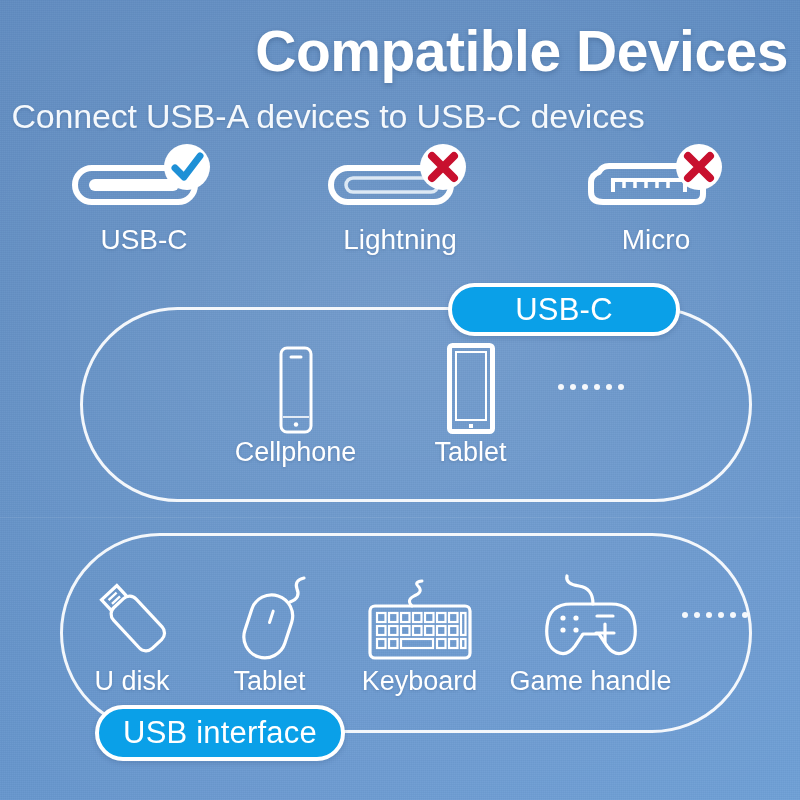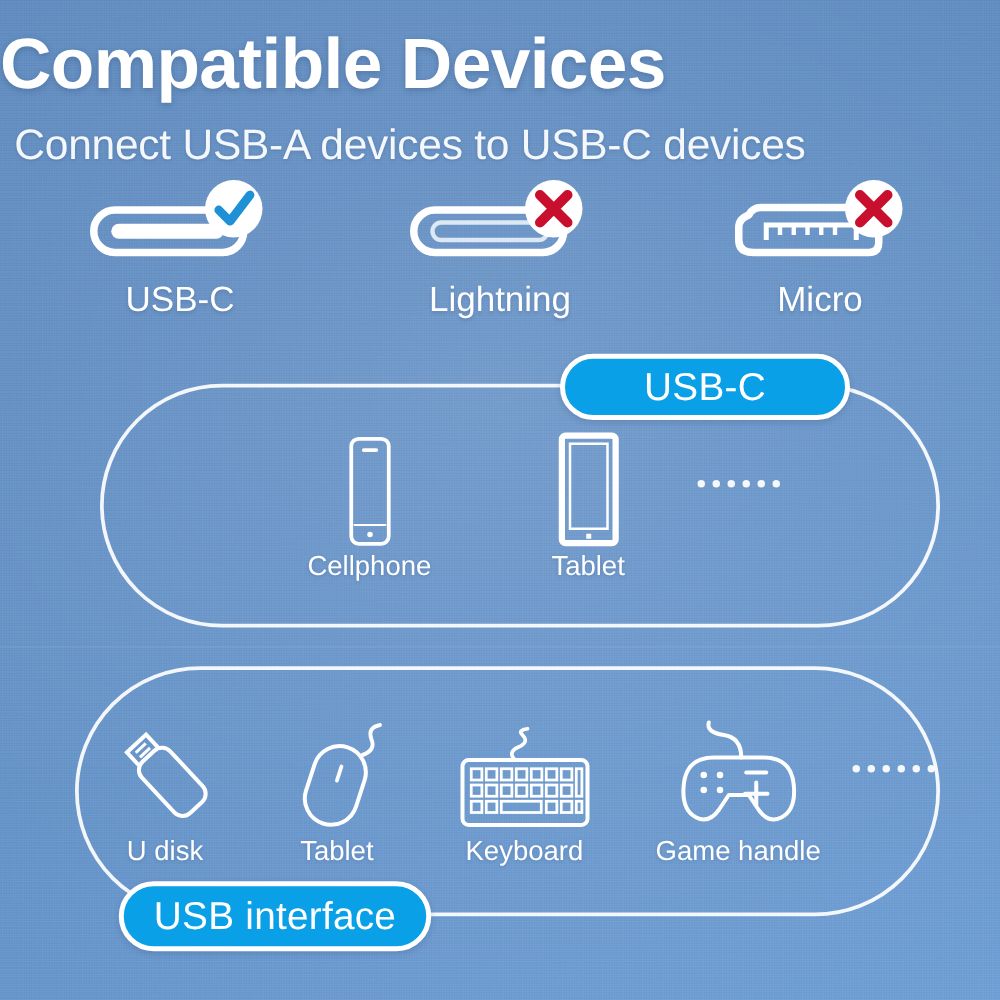--- a/index.html
+++ b/index.html
@@ -43,21 +43,21 @@
     background: rgba(255,255,255,0.07);
     pointer-events: none;
   }
 
   
   .title {
     position: absolute;
     top: 18px;
     left: 0;
     width: 788px;
-    text-align: left;
+    text-align: right;
     color: #ffffff;
     font-size: 57px;
     font-weight: bold;
     letter-spacing: -0.5px;
     text-shadow: 0 2px 5px rgba(30,60,100,0.30);
     white-space: nowrap;
   }
   .subtitle {
     position: absolute;
     top: 97px;
@@ -129,21 +129,21 @@
   .dev-art {
     height: 92px;
     display: flex;
     align-items: flex-end;
     justify-content: center;
   }
   .dev-art svg { display: block; overflow: visible; }
   .dev-label {
     margin-top: 4px;
     color: #ffffff;
-    font-size: 22px;
+    font-size: 27px;
     text-shadow: 0 1px 3px rgba(30,60,100,0.22);
     white-space: nowrap;
     line-height: 1;
   }
   .ellipsis-dots {
     display: flex;
     align-items: center;
     gap: 6px;
     margin-bottom: 36px;
   }

